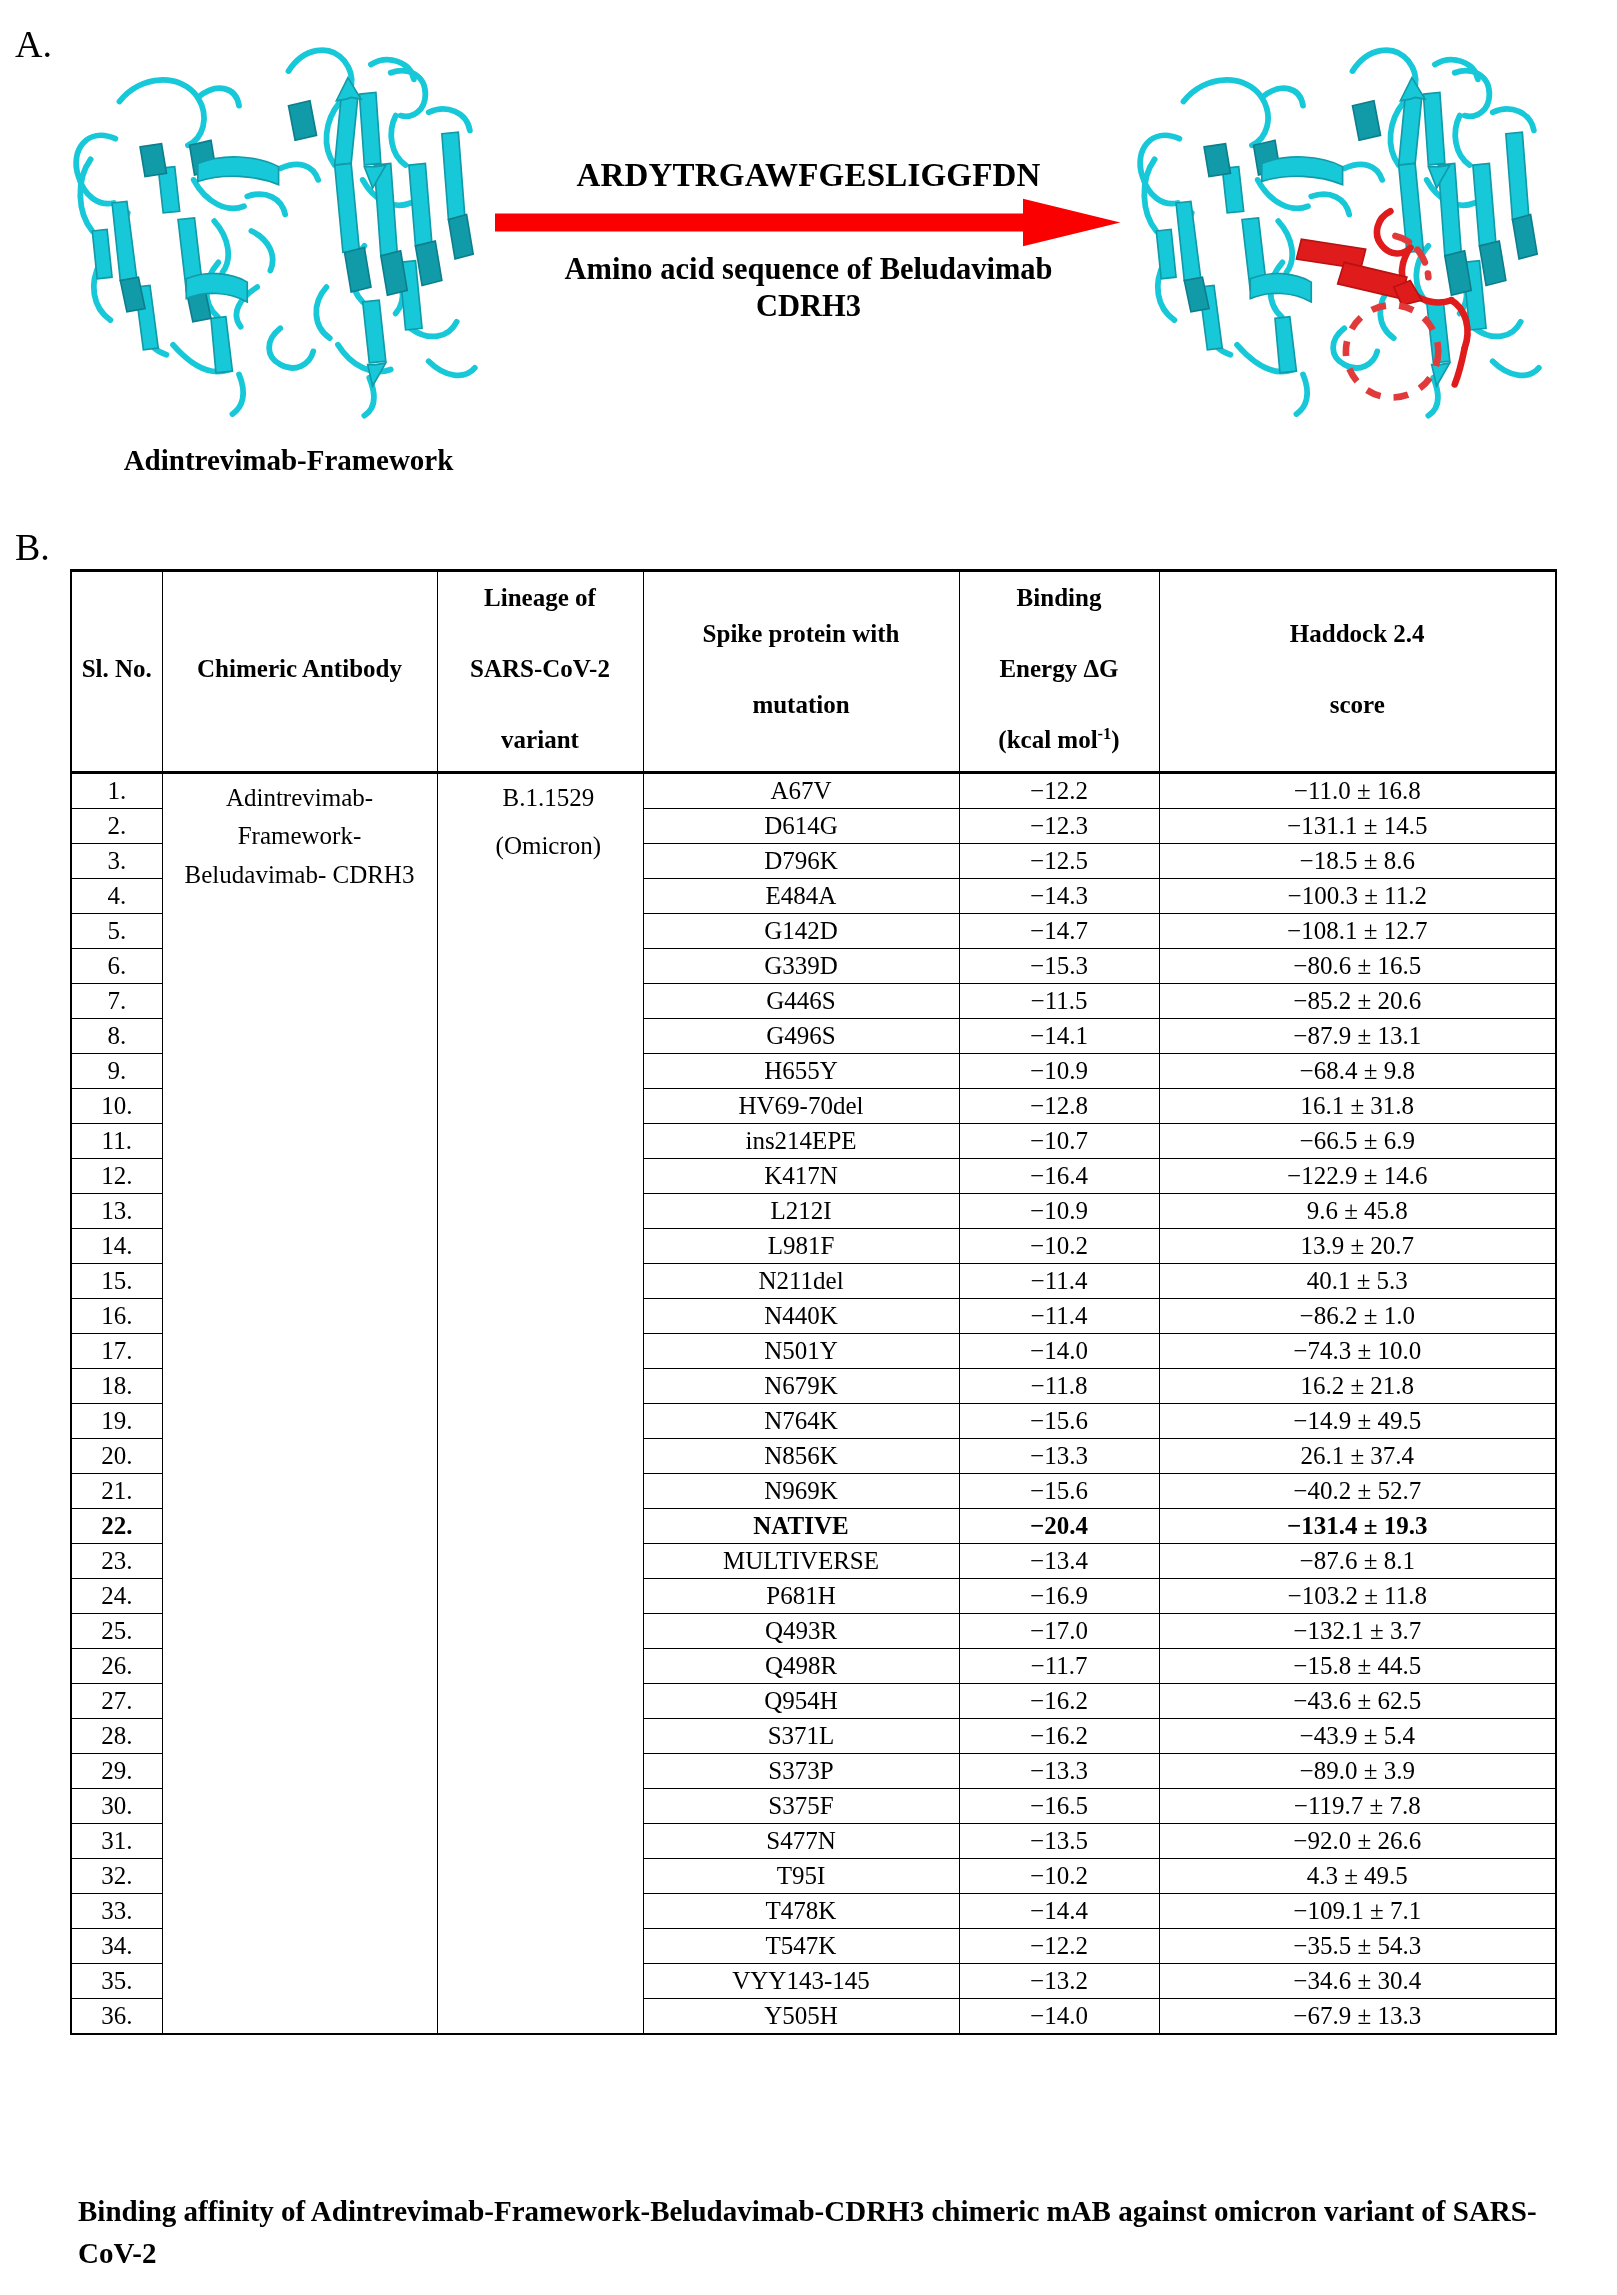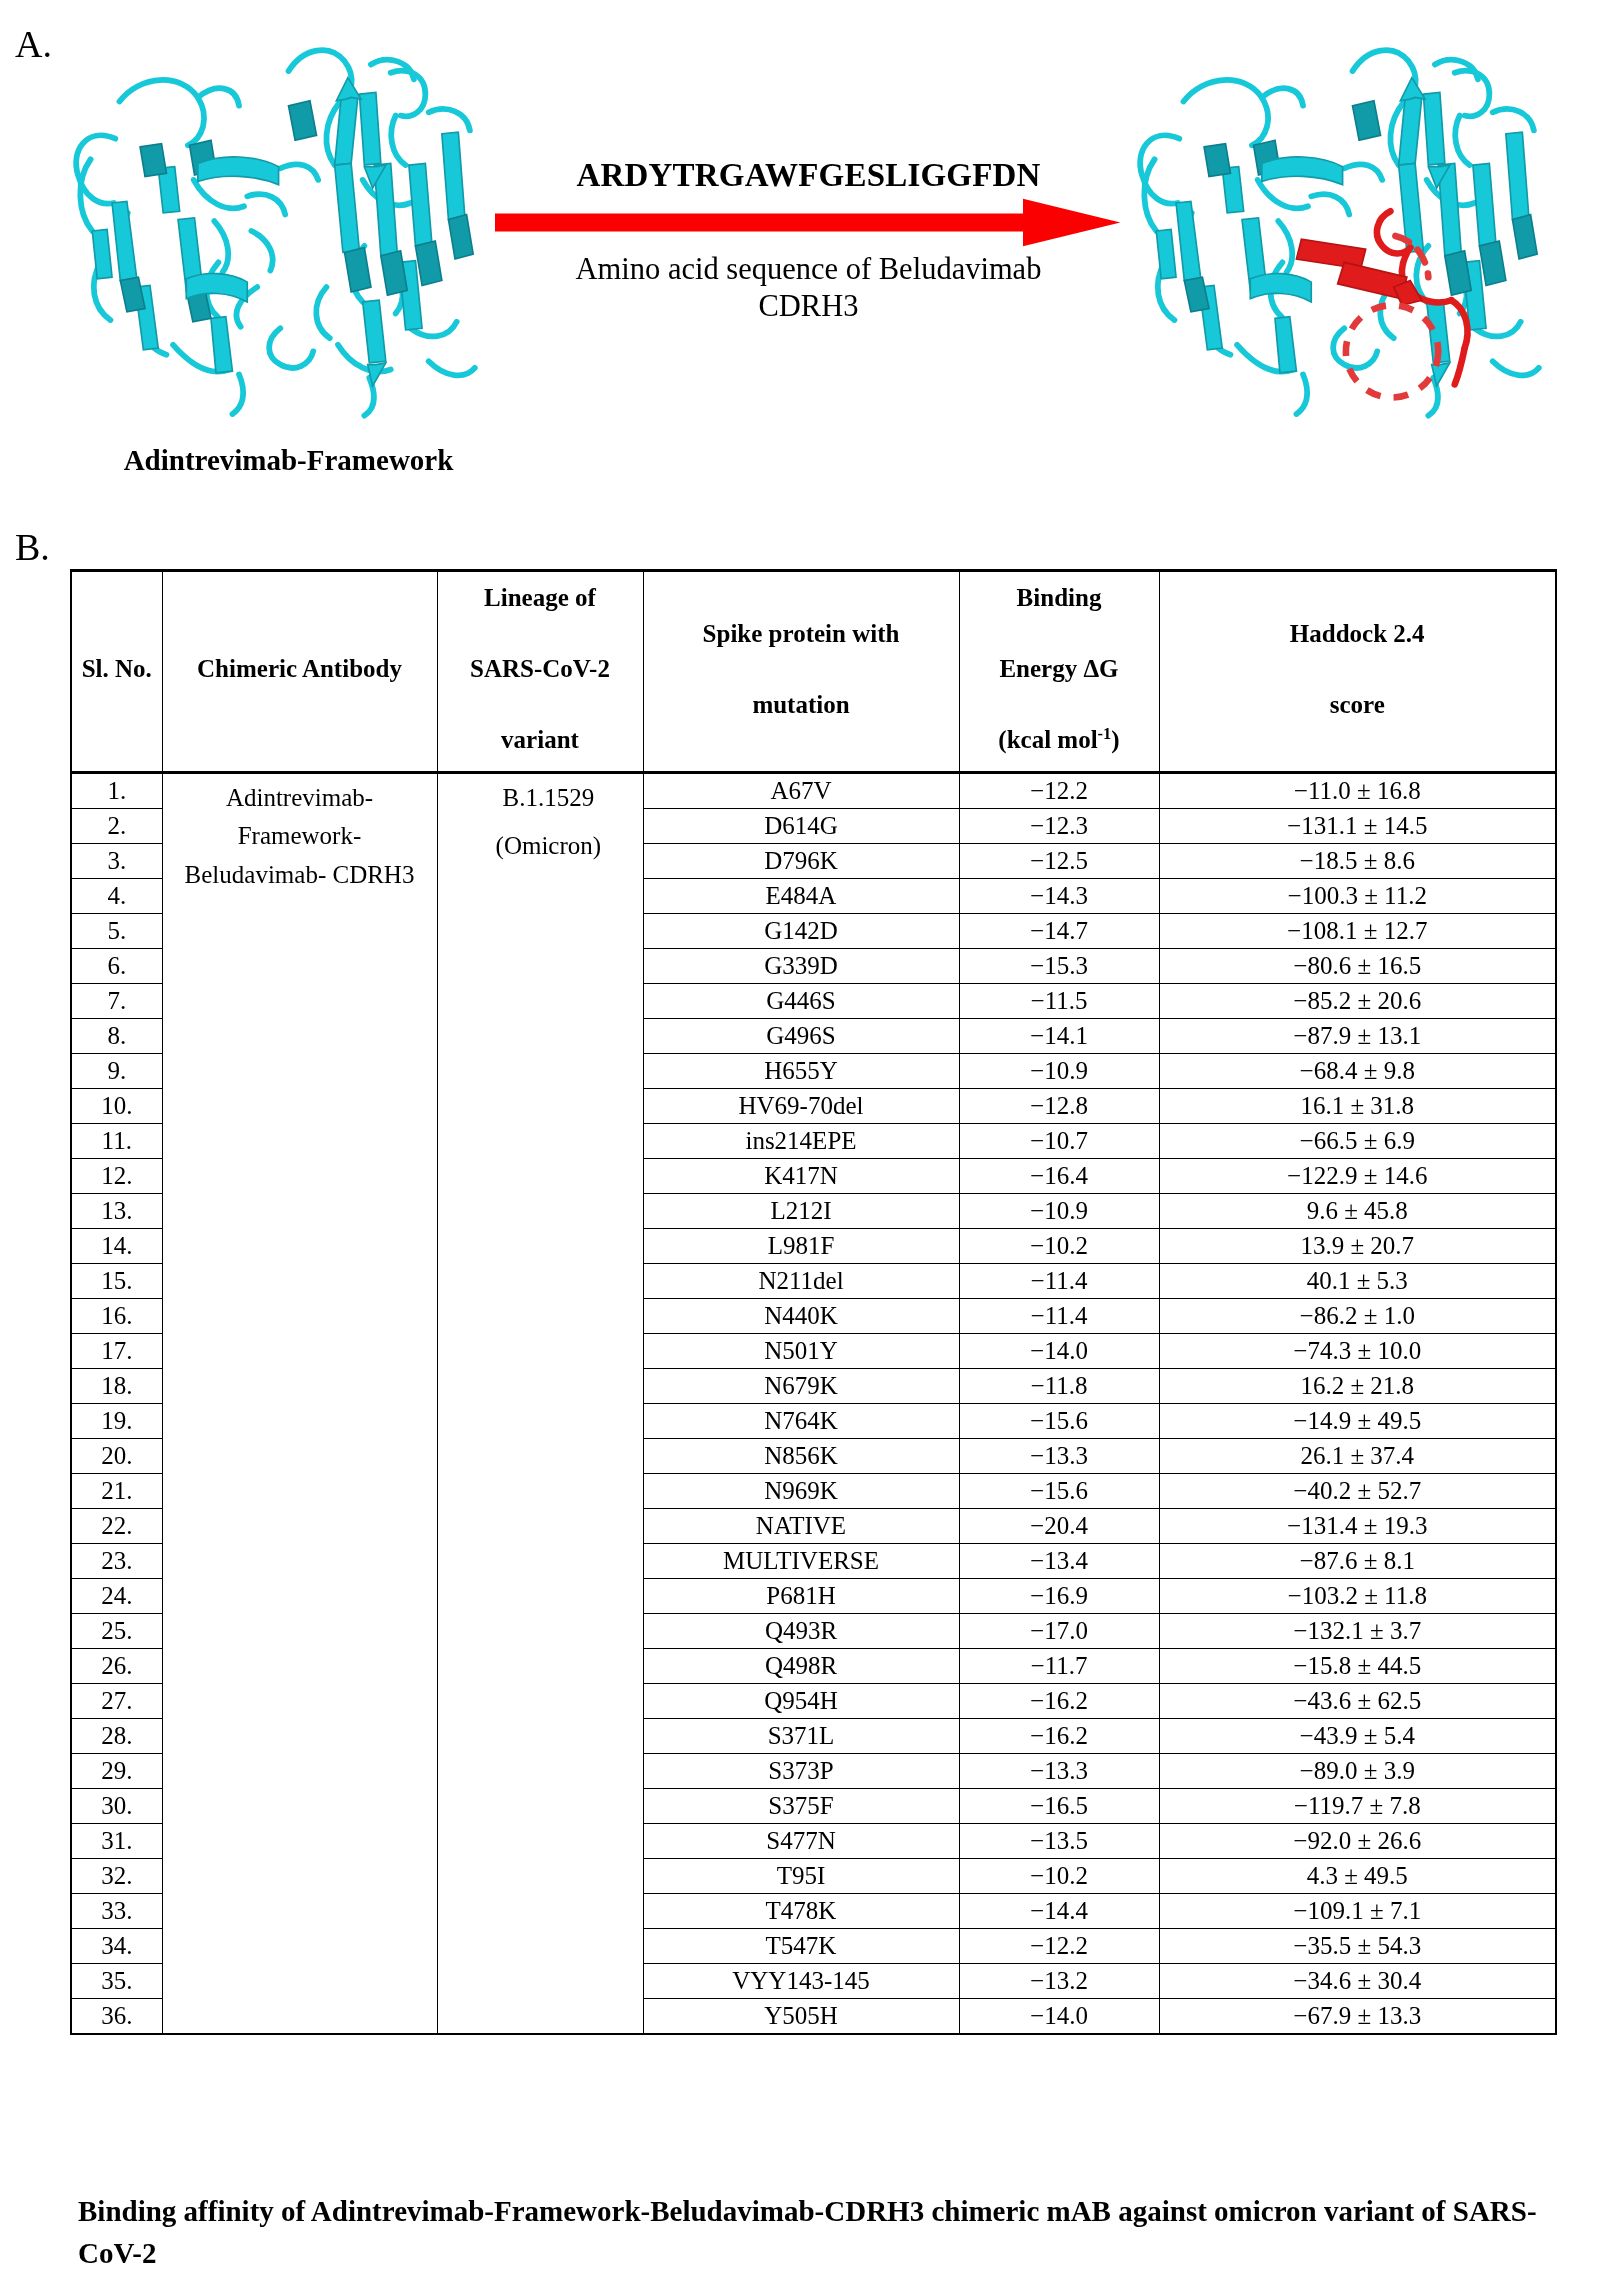--- a/index.html
+++ b/index.html
@@ -64,21 +64,21 @@
   #arrow-wrap {
     position: relative;
     height: 51px;
     margin-top: 3.3px;
   }
   .arrow-svg { display: block; width: 100%; height: 51px; }
 
   #seq-caption {
     font-family: "Liberation Serif", "DejaVu Serif", serif;
     font-size: 30.5px;
-    font-weight: normal;
+    font-weight: bold;
     line-height: 1.22;
     margin-top: 3.3px;
   }
 
   
   .struct-caption {
     position: absolute;
     font-family: "Liberation Serif", "DejaVu Serif", serif;
     font-size: 29px;
     font-weight: bold;
@@ -139,21 +139,21 @@
     font-size: 25px;
     line-height: 1.55;
     vertical-align: top;
     padding-top: 5px;
     white-space: normal;
   }
   td.merged-cell.lineage-cell { line-height: 1.55; padding-left: 20px; }
   td.merged-cell .sub-line { display: block; }
   td.merged-cell .gap-line { display: block; height: 10px; }
 
-  tr.bold-row td { font-weight: normal; margin-left: 35px; }
+  tr.bold-row td { font-weight: bold; margin-left: 35px; }
 
   
   col.c-sl      { width: 91px; }
   col.c-ab      { width: 275px; }
   col.c-lin     { width: 206px; }
   col.c-spike   { width: 316px; }
   col.c-energy  { width: 200px; }
   col.c-hadd    { width: 397px; }
 
   

